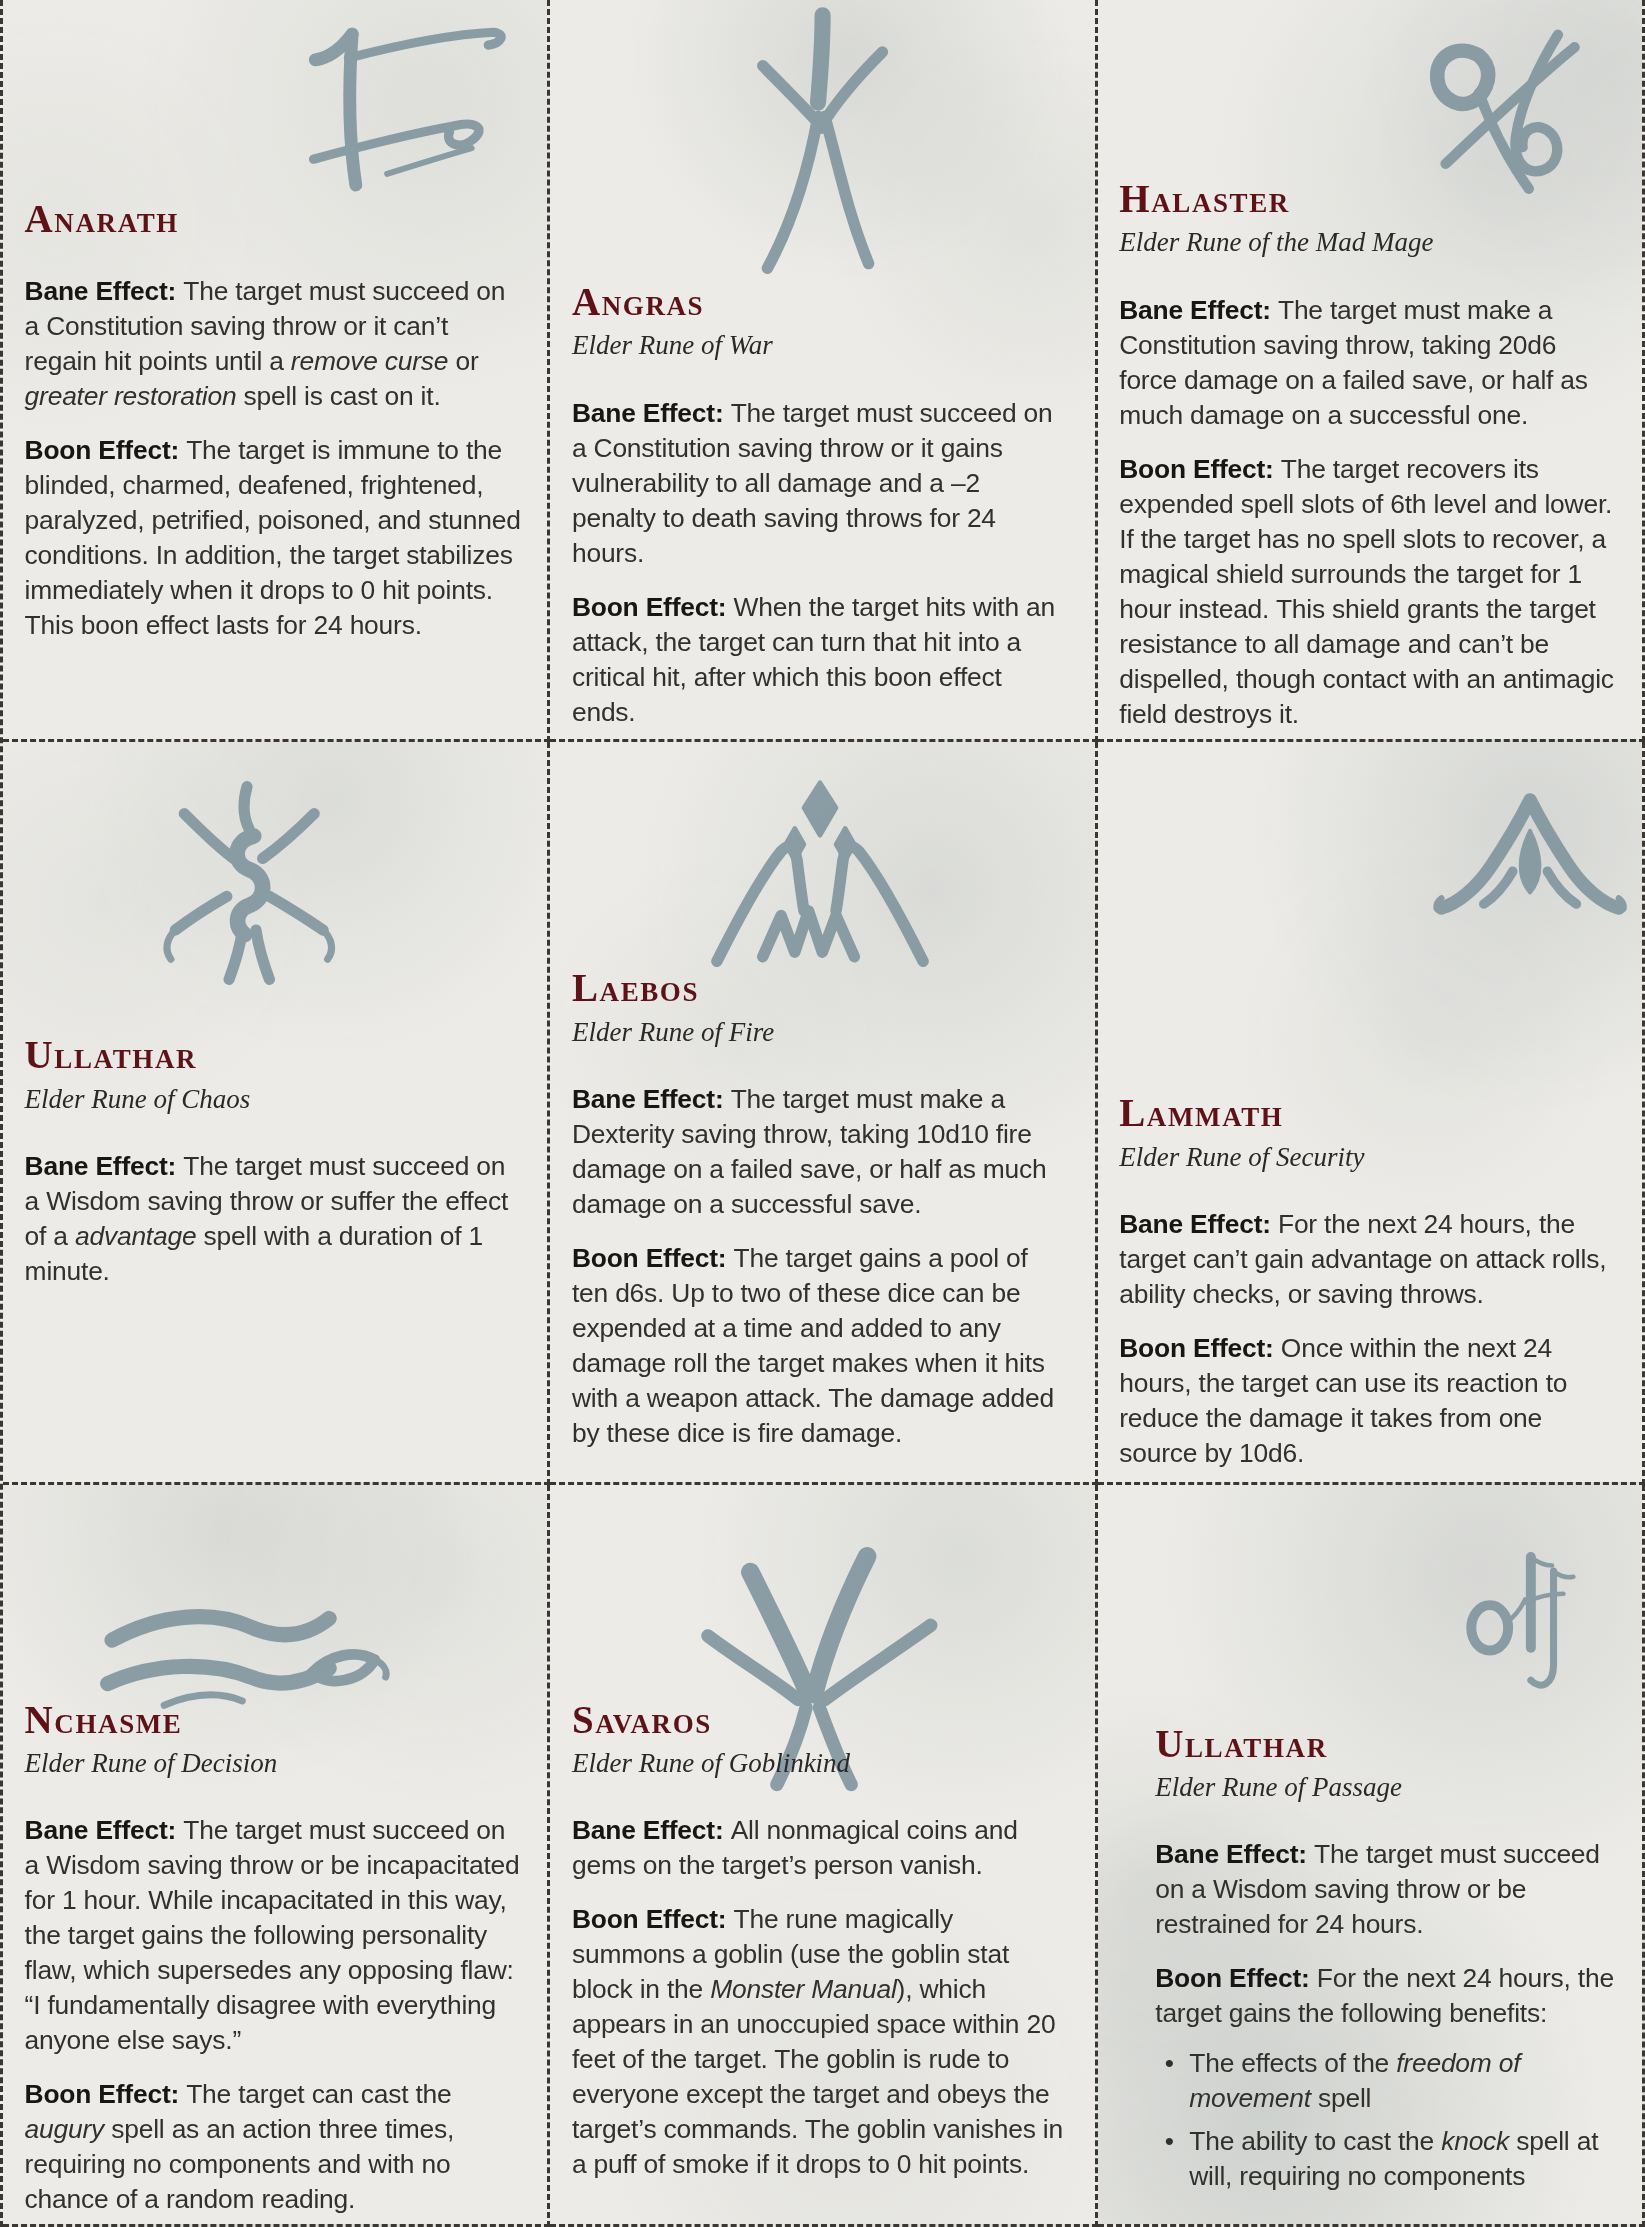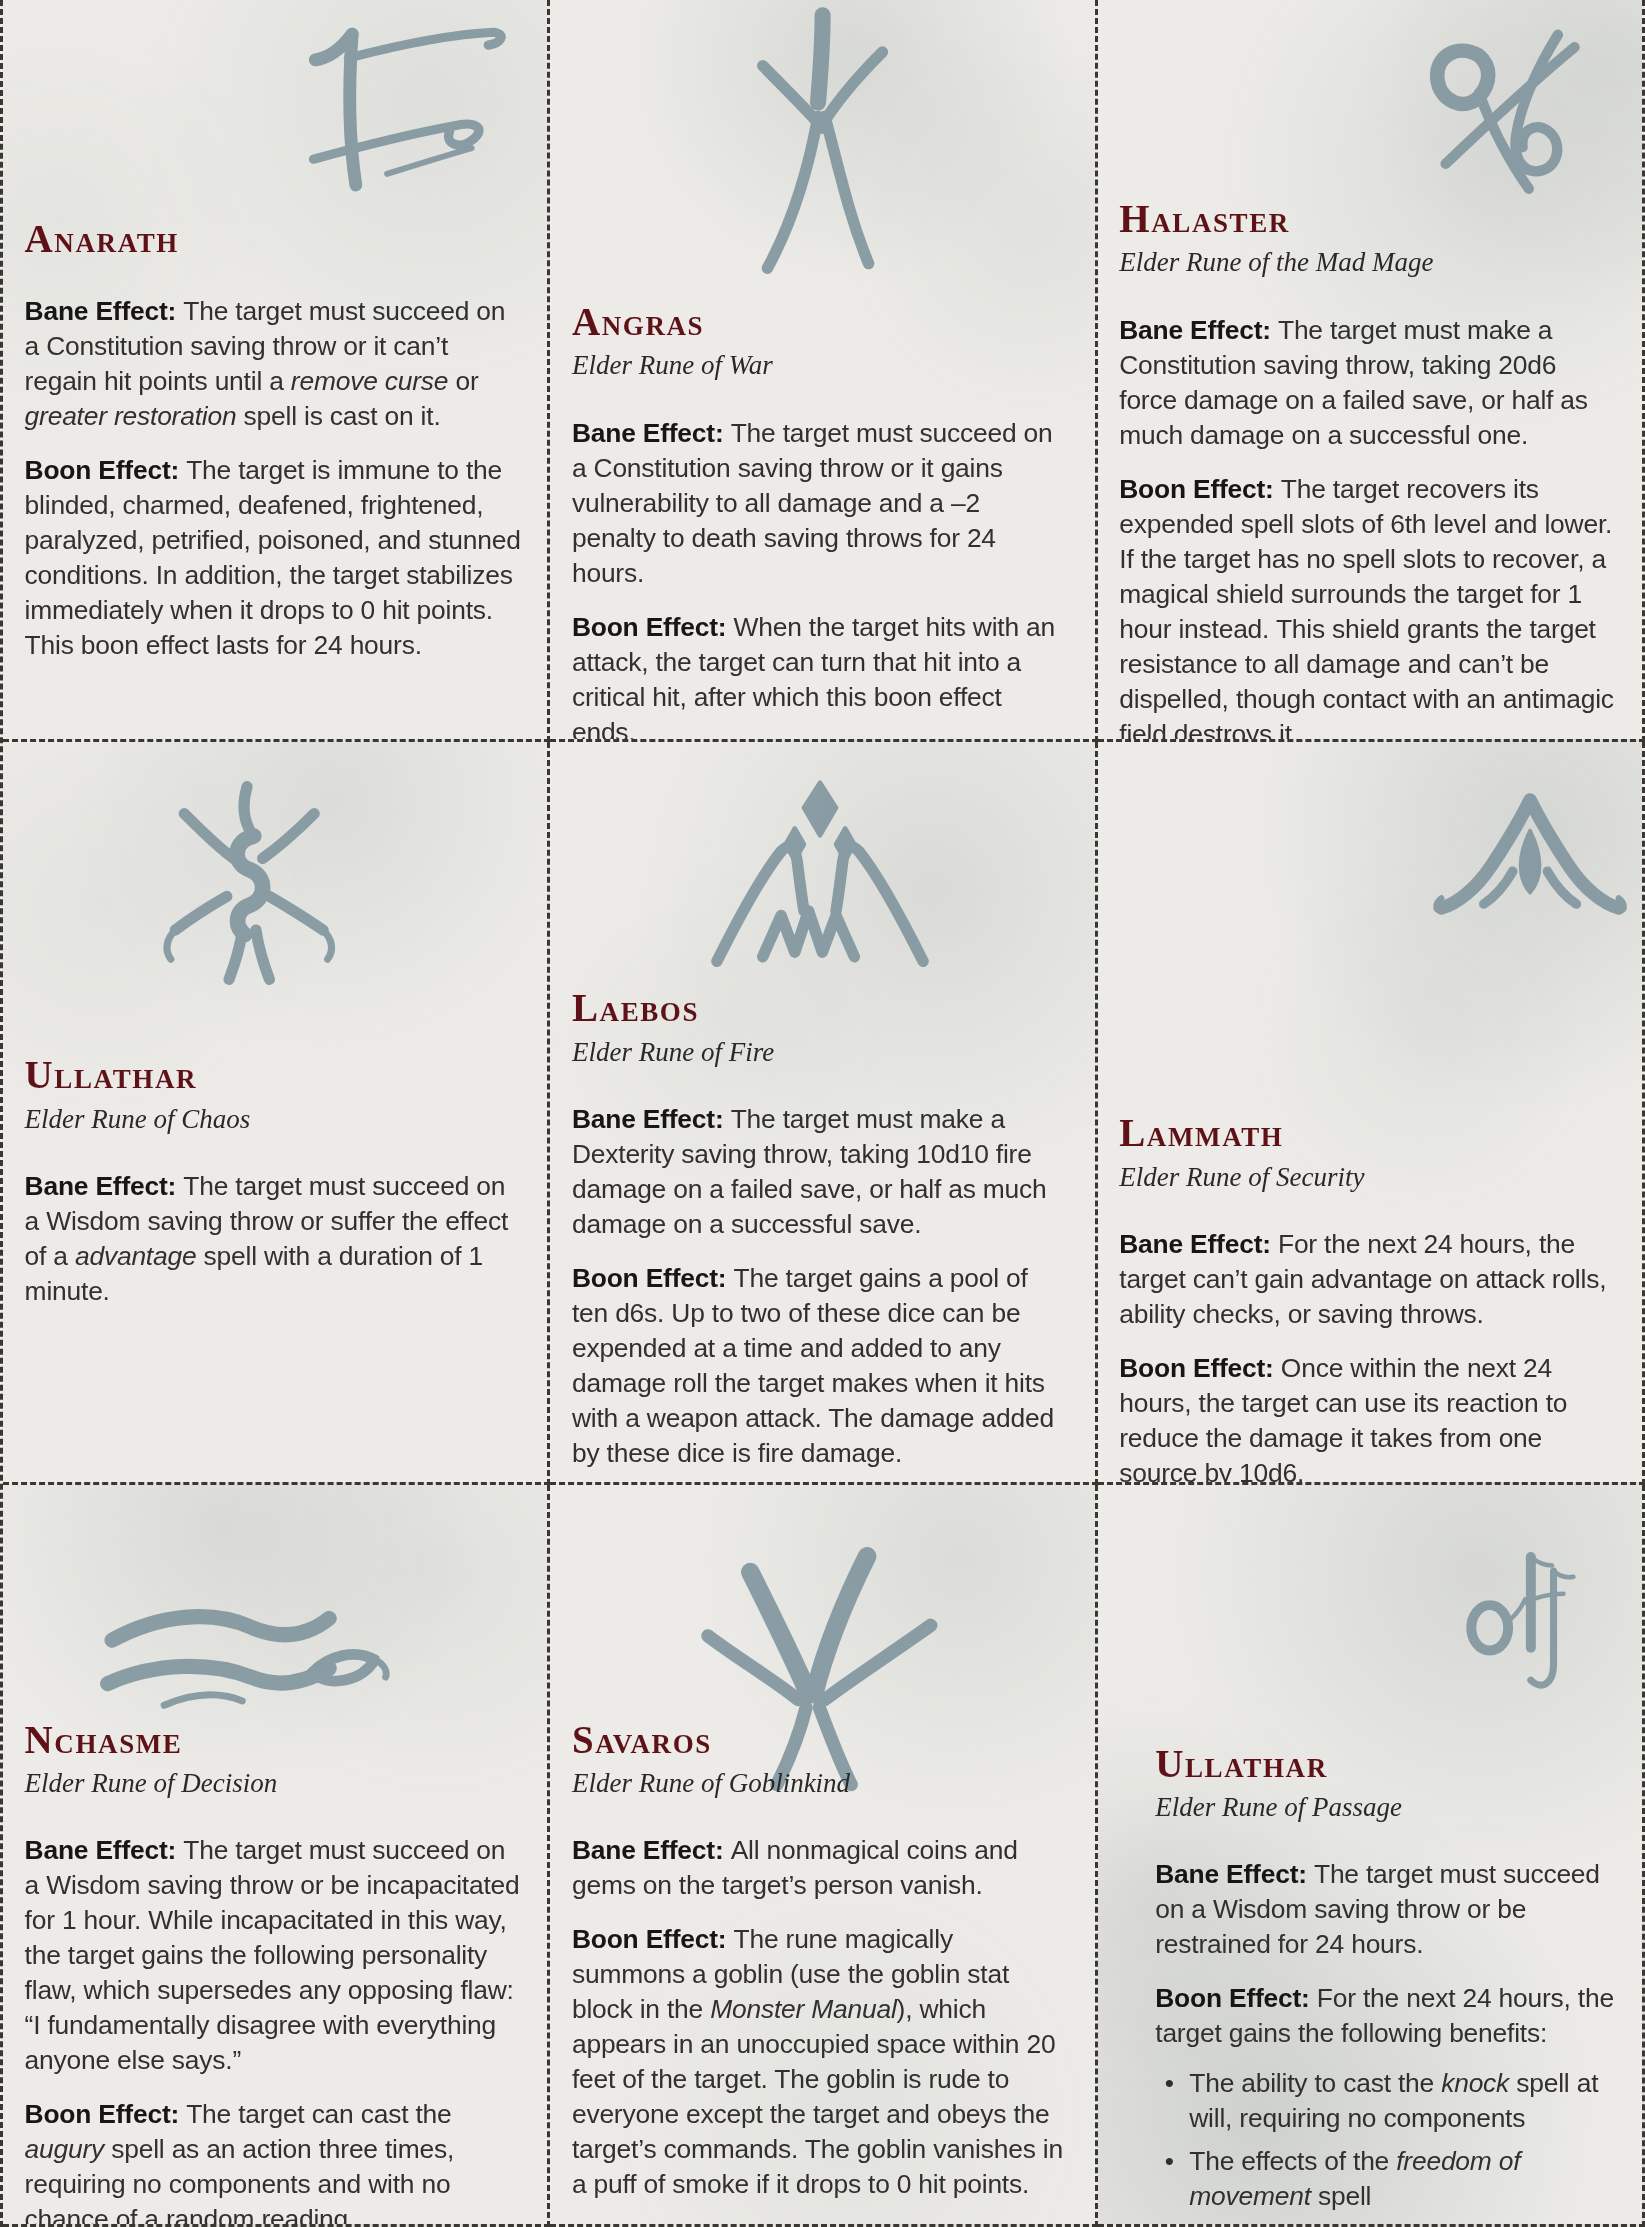--- a/index.html
+++ b/index.html
@@ -48,21 +48,21 @@
   .rune-1{right:16px;top:12px;width:240px;height:184px;}
   .rune-2{left:148px;top:6.4px;width:240px;height:276px;}
   .rune-3{right:8px;top:14.4px;width:252px;height:208px;}
   .rune-4{left:132px;top:24px;width:224px;height:252px;}
   .rune-5{left:144px;top:17.6px;width:252px;height:256px;}
   .rune-6{left:328px;top:17.6px;width:212px;height:184px;}
   .rune-7{left:76px;top:90px;width:344px;height:152px;}
   .rune-8{left:104px;top:50px;width:336px;height:292px;}
   .rune-9{left:352px;top:38px;width:156px;height:204px;}
 
-  .content{position:relative;padding:0 24px 0 21.6px;margin-top:20px;}
+  .content{position:relative;padding:0 24px 0 21.6px;}
   .card-1 .content{padding-top:199px;}
   .card-2 .content{padding-top:282px;}
   .card-3 .content{padding-top:179px;}
   .card-4 .content{padding-top:293px;}
   .card-5 .content{padding-top:226px;}
   .card-6 .content{padding-top:351px;}
   .card-7 .content{padding-top:215px;}
   .card-8 .content{padding-top:215px;}
   .card-9 .content{padding-top:239px;}
 
@@ -261,21 +261,21 @@
       <path class="thin" d="M73,22 C78,26 83,27 87,26"></path>
       <path class="thin" d="M53,44 C62,40 71,38 80,38"></path>
     </svg>
     <div class="content">
       <h2 class="rune-name">Ullathar</h2>
       <div class="rune-subtitle">Elder Rune of Passage</div>
       <div class="sections">
           <p class="effect"><strong>Bane Effect: </strong><span>The target must succeed on a Wisdom saving throw or be restrained for 24 hours.</span></p>
           <p class="effect"><strong>Boon Effect: </strong><span>For the next 24 hours, the target gains the following benefits:</span></p>
           <ul class="bullets">
+            <li><span>The effects of the </span><em>freedom of movement</em><span> spell</span></li>
             <li><span>The ability to cast the </span><em>knock</em><span> spell at will, requiring no components</span></li>
-            <li><span>The effects of the </span><em>freedom of movement</em><span> spell</span></li>
           </ul>
         </div>
     </div>
   </div>
 
 </div>
 
 
 </body></html>

